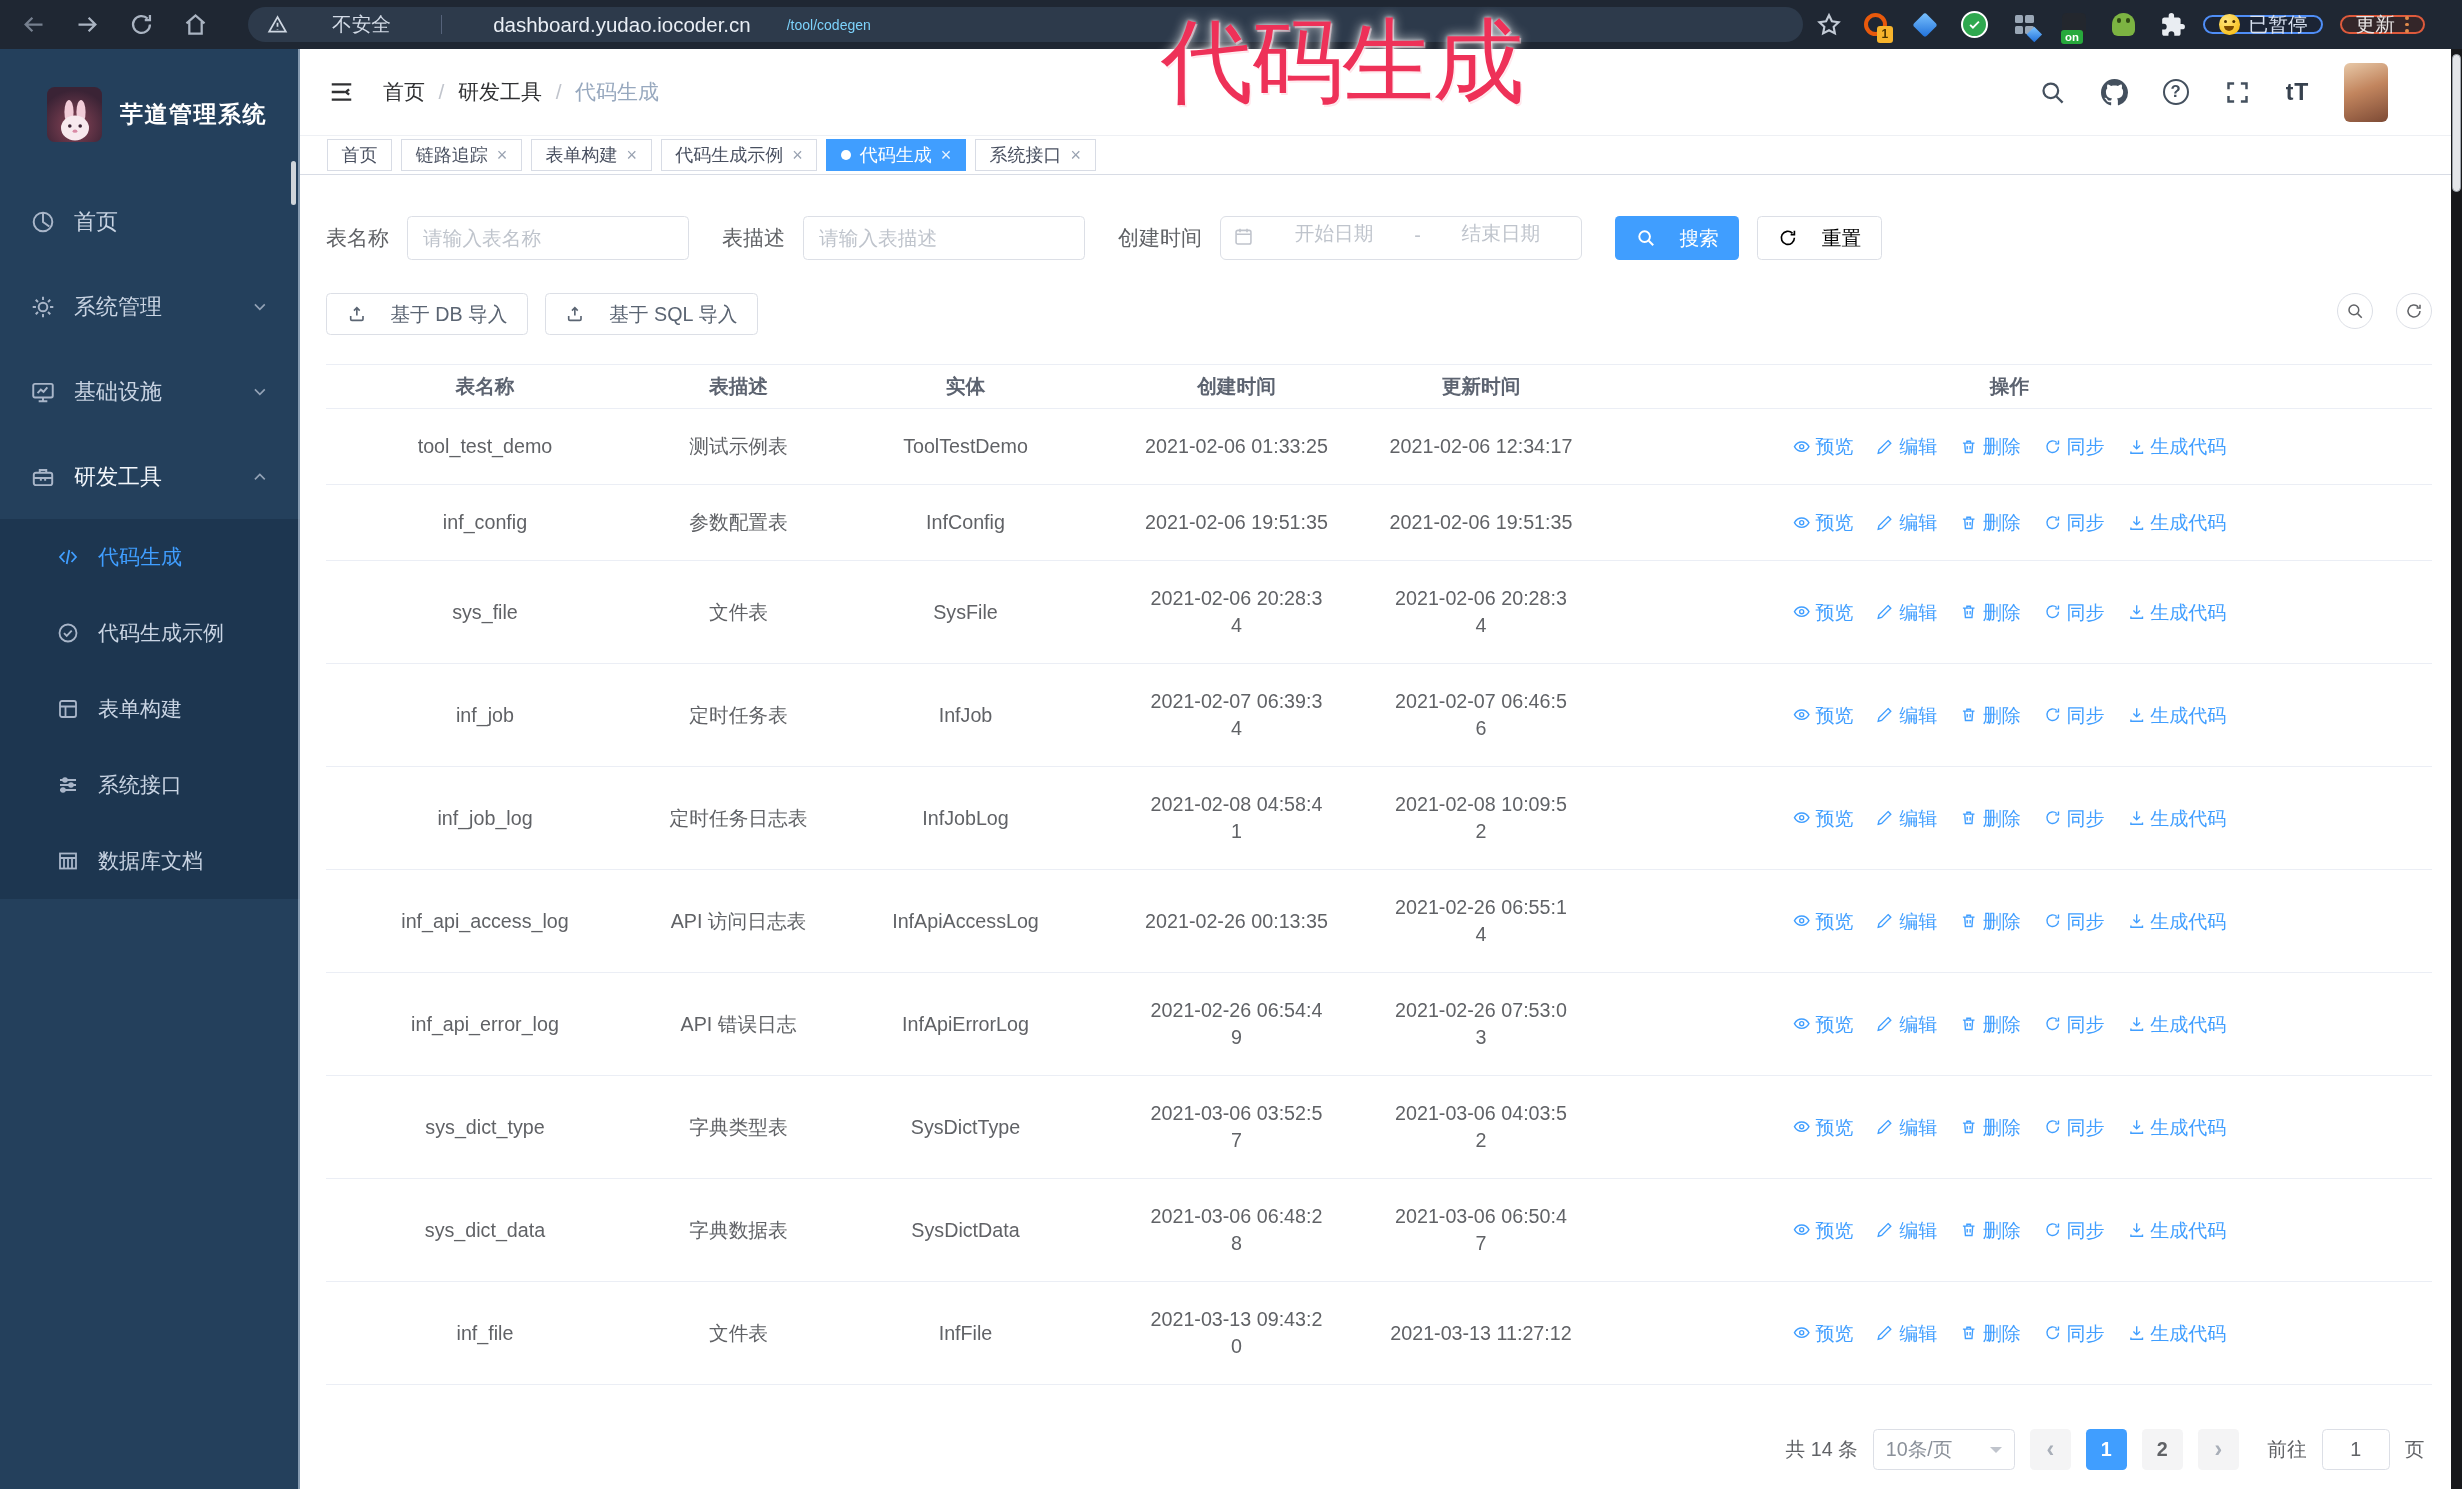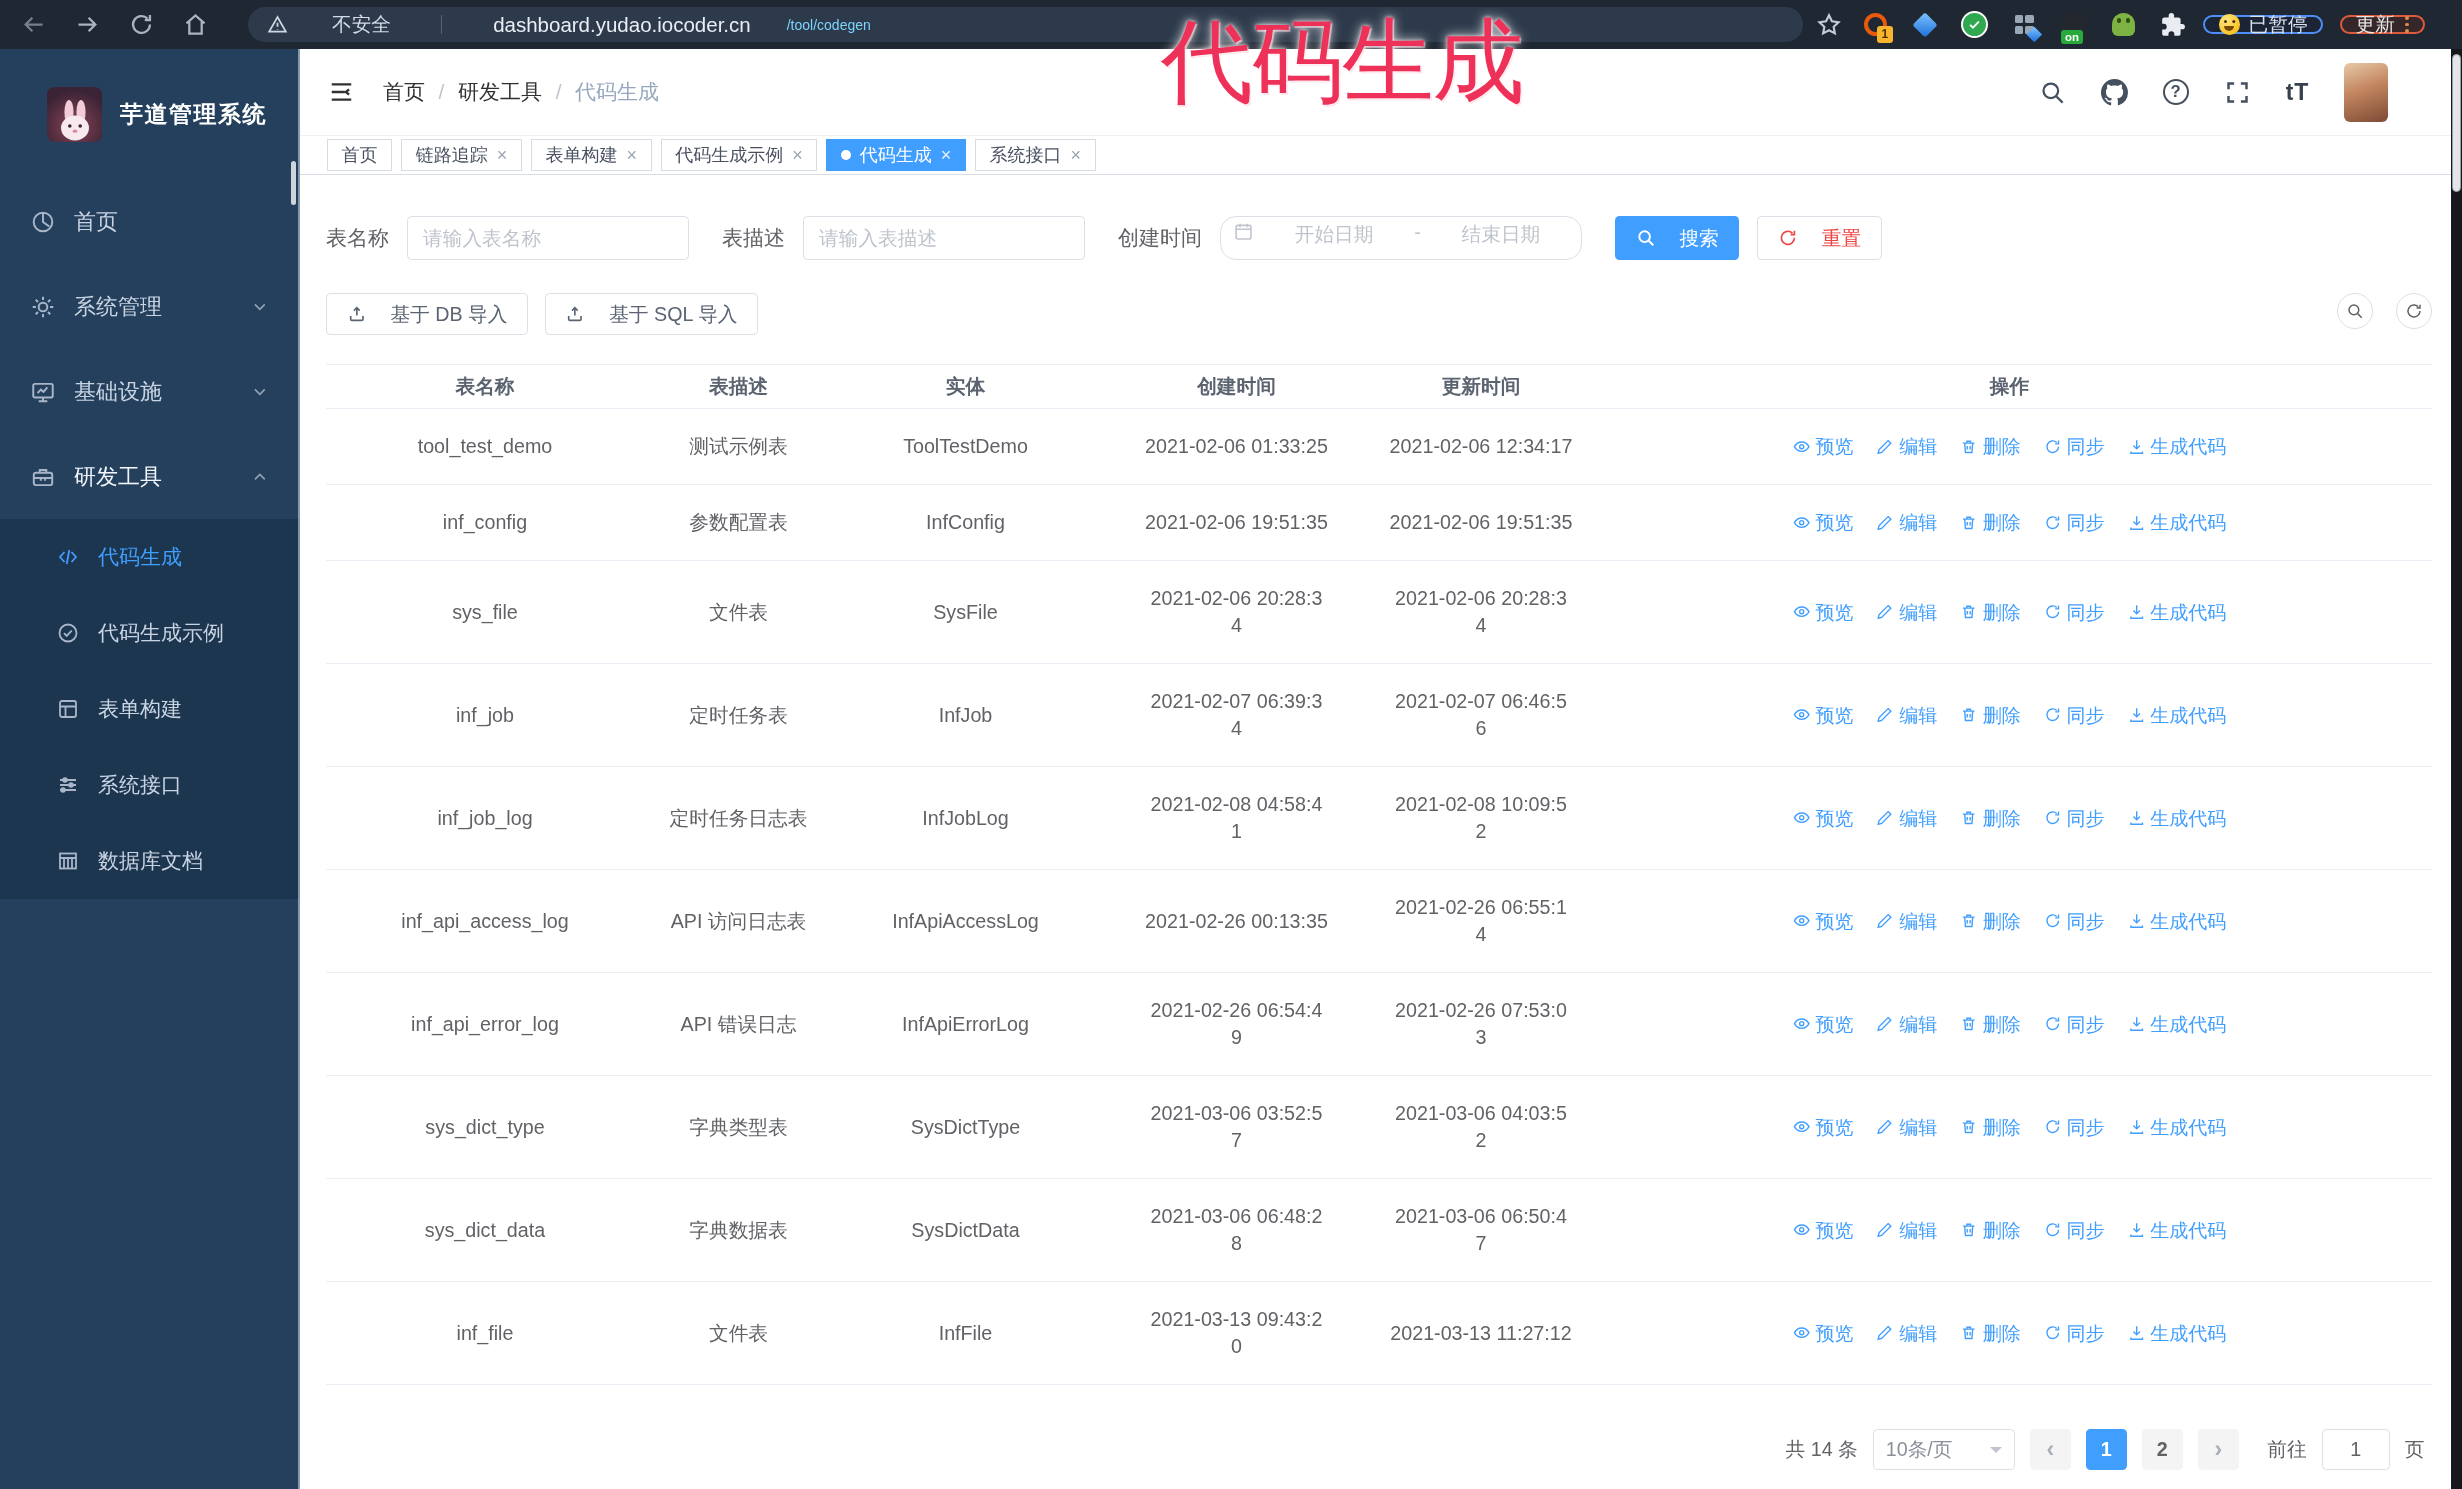--- a/index.html
+++ b/index.html
@@ -102,29 +102,29 @@
   .tab .dot { width:9.8px; height:9.8px; border-radius:50%; background:#fff; }
 
   
   .main { flex:1; padding:41px 30px 0 26px; position:relative; }
   .filter-row { display:flex; align-items:center; }
   .f-label { font-size:21px; color:#606266; margin-right:18px; white-space:nowrap; }
   .f-group { display:flex; align-items:center; margin-right:33px; }
   .inp { width:282px; height:44px; border:0.8px solid #dcdfe6; border-radius:4.5px; padding:0 15px; font-size:19.7px;
     color:#606266; outline:none; font-family:inherit; }
   .inp::placeholder { color:#bfc4cc; }
-  .date-range { width:362px; height:44px; border:0.8px solid #dcdfe6; border-radius:16px; display:flex;
-    align-items:flex-start; padding:4px 12px; gap:12px; cursor:text; }
+  .date-range { width:362px; height:44px; border:0.8px solid #dcdfe6; border-radius:6px; display:flex;
+    align-items:flex-end; padding:12px 12px; gap:12px; cursor:text; }
   .cal-ic { width:21px; height:21px; color:#c0c4cc; flex-shrink:0; }
   .dr-ph { font-size:19.7px; color:#bfc4cc; flex:1; text-align:center; }
   .dr-sep { font-size:19.7px; color:#bfc4cc; }
   .btn { height:44px; border-radius:4.5px; font-size:19.7px; display:inline-flex; align-items:center; gap:24px;
     padding:0 19.7px; cursor:pointer; border:0.8px solid transparent; font-family:inherit; }
   .btn-primary { background:#409eff; color:#fff; }
-  .btn-plain { background:#fff; border-color:#dcdfe6; color:#ef4444; }
+  .btn-plain { background:#fff; border-color:#dcdfe6; color:#000000; }
   .btn .b-ic { width:19.7px; height:19.7px; }
   .toolbar-row { display:flex; margin-top:33px; gap:16.7px; }
   .tool-btn { height:42px; font-size:19.7px; color:#5a6472; }
   .round-btns { margin-left:auto; display:flex; gap:23px; }
   .rbtn { width:36px; height:36px; border:0.8px solid #dcdfe6; border-radius:50%; background:#fff; display:flex;
     align-items:center; justify-content:center; color:#606266; cursor:pointer; }
   .rbtn svg { width:18px; height:18px; }
 
   
   .table { margin-top:29px; }

